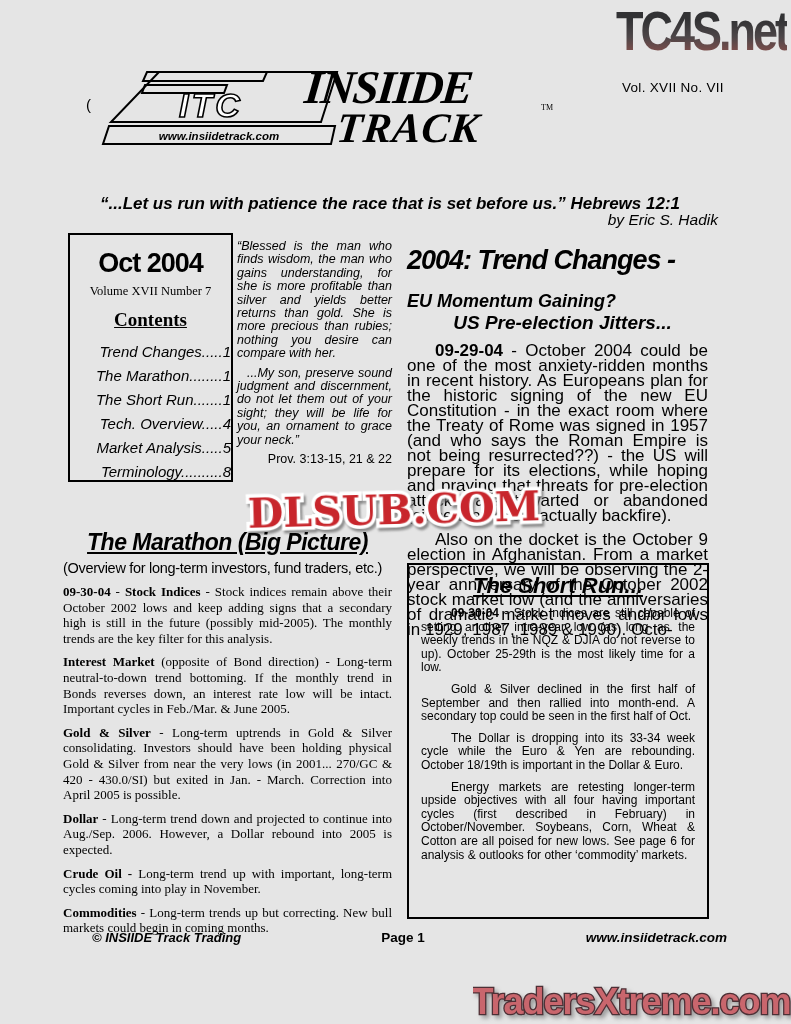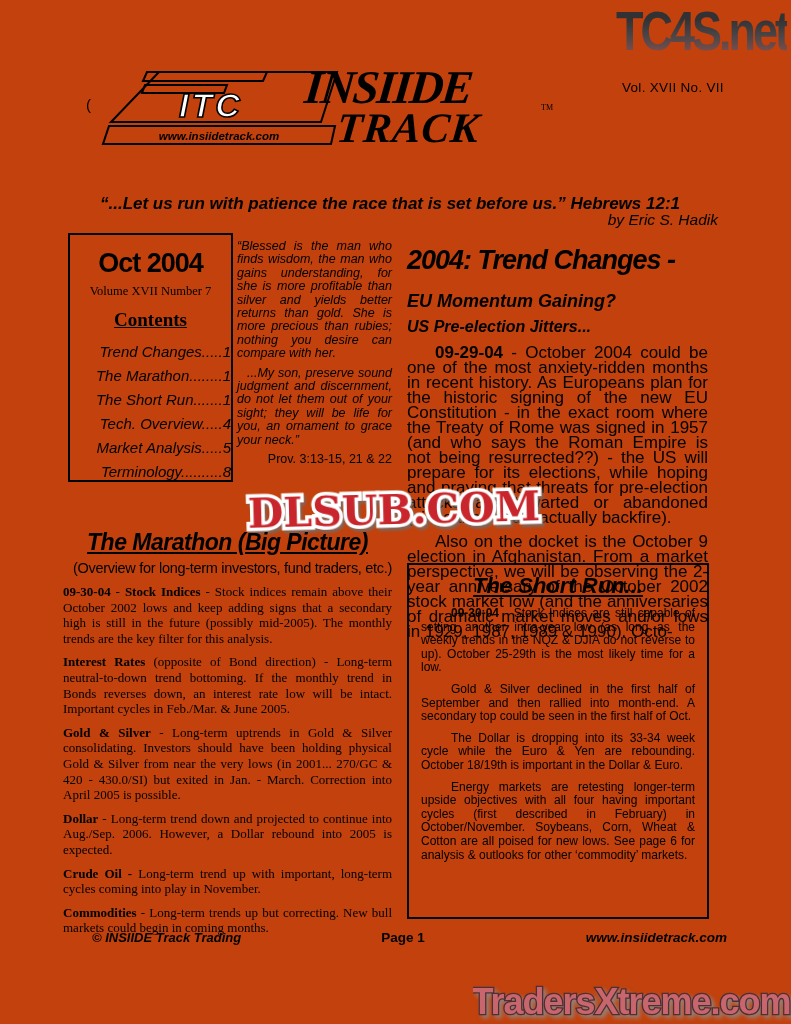--- a/index.html
+++ b/index.html
@@ -1,16 +1,16 @@
 <!DOCTYPE html>
 <html><head>
 <meta charset="utf-8">
 <style>
   html,body{margin:0;padding:0;background:#fff;}
-  .page{position:relative;width:791px;height:1024px;background:#c2410c;overflow:hidden;
+  .page{position:relative;width:791px;height:1024px;background:#e5e5e5;overflow:hidden;
         font-family:"Liberation Sans",sans-serif;color:#000;}
 
   
   .tc4s{position:absolute;top:0px;right:4px;
         font-family:"Liberation Sans",sans-serif;font-weight:bold;font-size:45px;letter-spacing:-3px;
         transform:scaleY(1.22);transform-origin:top right;
         background:linear-gradient(180deg,#323234 30%,#4c4648 58%,#7d4e4b 82%,#8a5a55 100%);
         -webkit-background-clip:text;background-clip:text;color:transparent;}
 
   
@@ -43,34 +43,34 @@
   .quote-col{position:absolute;left:237px;top:240px;width:155px;
         font-style:italic;font-size:12.5px;line-height:13.4px;text-align:justify;}
   .quote-col p{margin:0 0 6px 0;}
   .quote-col p+p{text-indent:10px;}
   .quote-cite{text-align:right;font-style:normal;font-size:12.5px;}
 
   
   .article{position:absolute;left:407px;top:245px;width:301px;}
   .art-title{font-weight:bold;font-style:italic;font-size:27px;letter-spacing:-1px;white-space:nowrap;}
   .art-sub1{font-weight:bold;font-style:italic;font-size:18px;margin-top:15px;}
-  .art-sub2{font-weight:bold;font-style:italic;font-size:16px;margin-top:6px;text-align:left;
+  .art-sub2{font-weight:bold;font-style:italic;font-size:19px;margin-top:0;text-align:center;
         padding-right:0px;margin-right:-10px;}
   .art-body p{font-family:Liberation Sans, sans-serif;font-size:17px;line-height:15px;
         text-align:justify;text-indent:28px;margin:9px 0 0 0;}
 
   
   .dlsub{position:absolute;left:246px;top:482px;transform:rotate(-1.5deg);
         filter:drop-shadow(2px 3px 1px rgba(110,110,110,.75));}
 
   
   .marathon{position:absolute;left:63px;top:529px;width:329px;}
   .mar-heading{text-align:center;font-weight:bold;font-style:italic;font-size:23px;
         text-decoration:underline;letter-spacing:-.5px;}
-  .mar-sub{text-align:right;font-size:14.5px;margin-top:4px;letter-spacing:-.3px;}
+  .mar-sub{text-align:left;font-size:14.5px;margin-top:4px;letter-spacing:-.3px;}
   .mar-body p{font-family:"Liberation Serif",serif;font-size:13px;line-height:15.6px;
         text-align:justify;margin:8px 0 0 0;}
   .mar-body p b{font-size:13px;}
 
   
   .shortrun{position:absolute;left:407px;top:563px;width:302px;height:356px;
         border:2px solid #000;box-sizing:border-box;padding:6px 12px 0 12px;}
   .sr-heading{text-align:center;font-weight:bold;font-style:italic;font-size:22px;
         text-decoration:underline;margin:2px 0 6px 0;}
   .sr-body p{font-size:12px;line-height:13.6px;text-align:justify;text-indent:30px;margin:8px 0 0 0;}
@@ -148,21 +148,21 @@
 
   <svg class="dlsub" width="296" height="56" viewBox="0 0 296 56">
     <text x="148" y="42" text-anchor="middle" font-family="DejaVu Serif, serif" font-size="41" font-weight="bold" fill="#c8262c" stroke="#ffffff" stroke-width="7" paint-order="stroke" letter-spacing="0">DLSUB.COM</text>
   </svg>
 
   <div class="marathon">
     <div class="mar-heading">The Marathon (Big Picture)</div>
     <div class="mar-sub">(Overview for long-term investors, fund traders, etc.)</div>
     <div class="mar-body">
       <p><b>09-30-04</b><span> - </span><b>Stock Indices</b><span> - Stock indices remain above their October 2002 lows and keep adding signs that a secondary high is still in the future (possibly mid-2005). The monthly trends are the key filter for this analysis.</span></p>
-      <p><b>Interest Rates</b><span> (opposite of Bond direction) - Long-term neutral-to-down trend bottoming.  If the monthly trend in Bonds reverses down, an interest rate low will be intact. Important cycles in Feb./Mar. &amp; June 2005.</span></p>
+      <p><b>Interest Market</b><span> (opposite of Bond direction) - Long-term neutral-to-down trend bottoming.  If the monthly trend in Bonds reverses down, an interest rate low will be intact. Important cycles in Feb./Mar. &amp; June 2005.</span></p>
       <p><b>Gold &amp; Silver</b><span> - Long-term uptrends in Gold &amp; Silver consolidating.  Investors should have been holding physical Gold &amp; Silver from near the very lows (in 2001... 270/GC &amp; 420 - 430.0/SI) but exited in Jan. - March. Correction into April 2005 is possible.</span></p>
       <p><b>Dollar</b><span> - Long-term trend down and projected to continue into Aug./Sep. 2006.  However, a Dollar rebound into 2005 is expected.</span></p>
       <p><b>Crude Oil -</b><span> Long-term trend up with important, long-term cycles coming into play in November.</span></p>
       <p><b>Commodities</b><span> - Long-term trends up but correcting.  New bull markets could begin in coming months.</span></p>
     </div>
   </div>
 
   <div class="shortrun">
     <div class="sr-heading">The Short Run...</div>
     <div class="sr-body">

